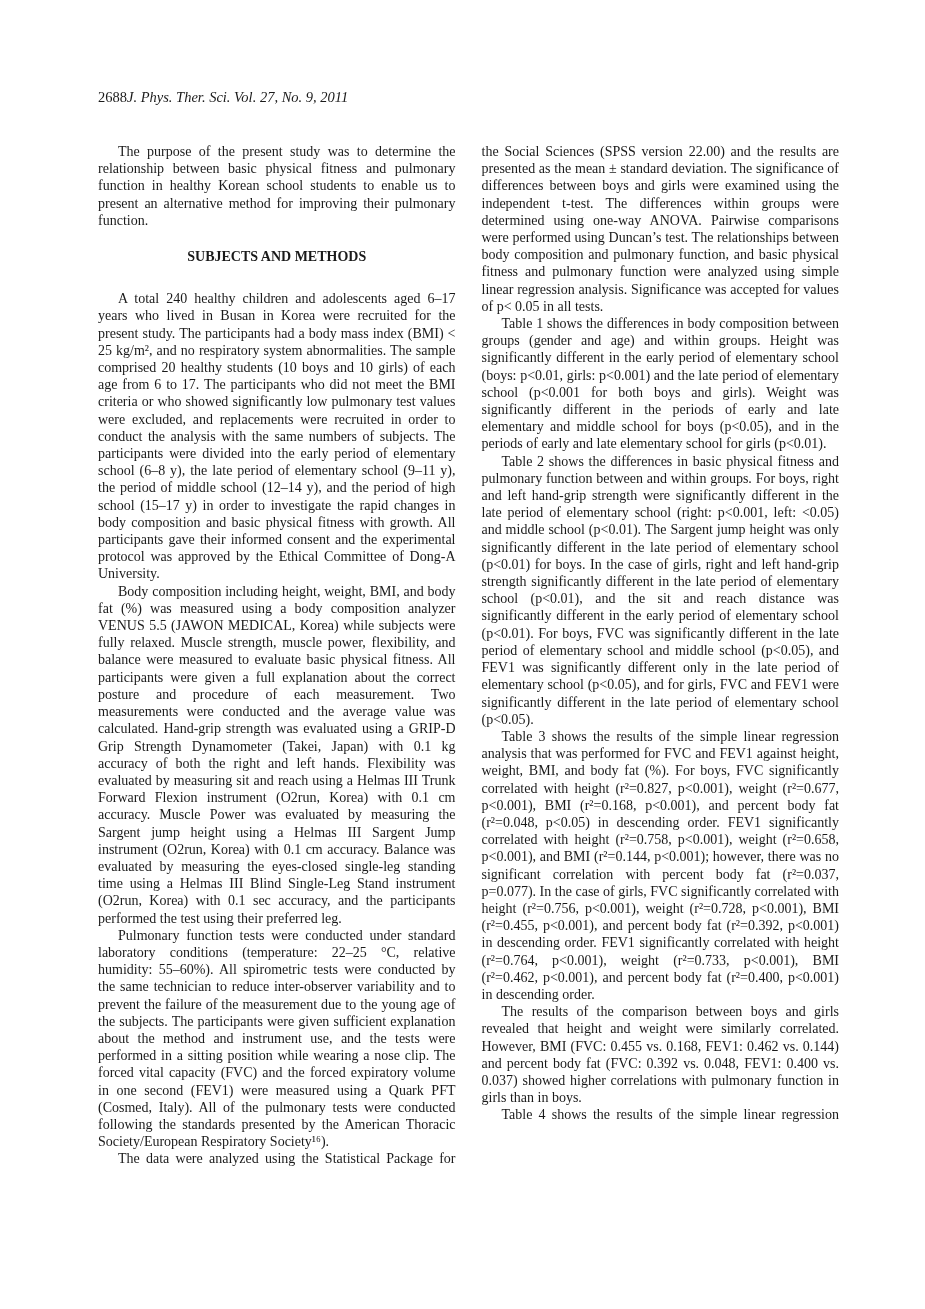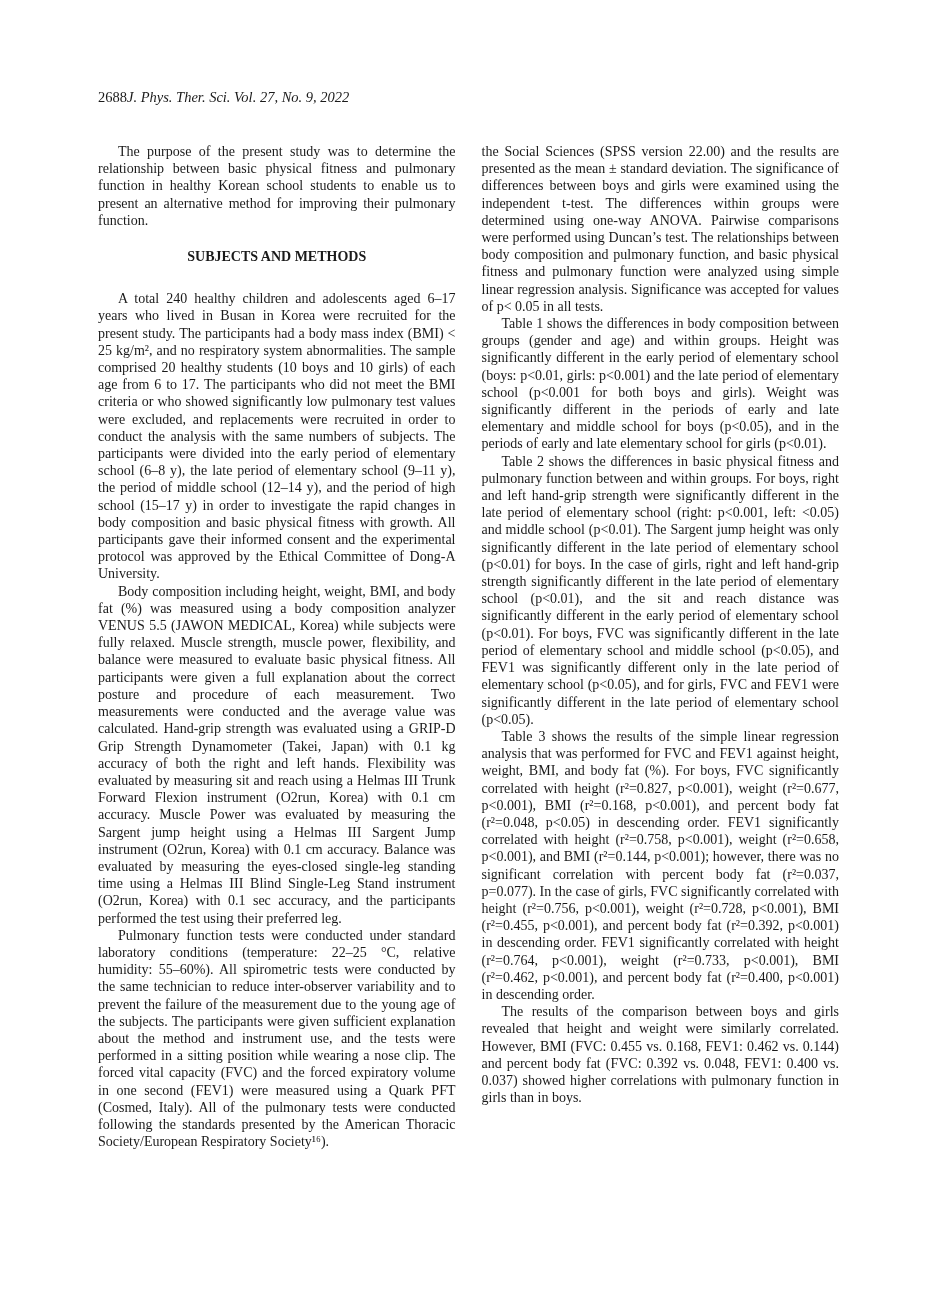--- a/index.html
+++ b/index.html
@@ -61,36 +61,38 @@
     text-align-last: center;
     margin: 19px 0 25px 0;
   }
 </style>
 </head>
 <body>
 
 <div class="page">
 
   <div class="running-header">
-    <span class="page-num">2688</span><span class="cite">J. Phys. Ther. Sci. Vol. 27, No. 9, 2022</span>
+    <span class="page-num">2688</span><span class="cite">J. Phys. Ther. Sci. Vol. 27, No. 9, 2011</span>
   </div>
 
   <div class="columns">
 
     <div class="col">
       <p class="indent">The purpose of the present study was to determine the relationship between basic physical fitness and pulmonary function in healthy Korean school students to enable us to present an alternative method for improving their pulmonary function.</p>
       <h2>SUBJECTS AND METHODS</h2>
       <p class="indent">A total 240 healthy children and adolescents aged 6–17 years who lived in Busan in Korea were recruited for the present study. The participants had a body mass index (BMI) &lt; 25 kg/m², and no respiratory system abnormalities. The sample comprised 20 healthy students (10 boys and 10 girls) of each age from 6 to 17. The participants who did not meet the BMI criteria or who showed significantly low pulmonary test values were excluded, and replacements were recruited in order to conduct the analysis with the same numbers of subjects. The participants were divided into the early period of elementary school (6–8 y), the late period of elementary school (9–11 y), the period of middle school (12–14 y), and the period of high school (15–17 y) in order to investigate the rapid changes in body composition and basic physical fitness with growth. All participants gave their informed consent and the experimental protocol was approved by the Ethical Committee of Dong-A University.</p>
       <p class="indent">Body composition including height, weight, BMI, and body fat (%) was measured using a body composition analyzer VENUS 5.5 (JAWON MEDICAL, Korea) while subjects were fully relaxed. Muscle strength, muscle power, flexibility, and balance were measured to evaluate basic physical fitness. All participants were given a full explanation about the correct posture and procedure of each measurement. Two measurements were conducted and the average value was calculated. Hand-grip strength was evaluated using a GRIP-D Grip Strength Dynamometer (Takei, Japan) with 0.1 kg accuracy of both the right and left hands. Flexibility was evaluated by measuring sit and reach using a Helmas III Trunk Forward Flexion instrument (O2run, Korea) with 0.1 cm accuracy. Muscle Power was evaluated by measuring the Sargent jump height using a Helmas III Sargent Jump instrument (O2run, Korea) with 0.1 cm accuracy. Balance was evaluated by measuring the eyes-closed single-leg standing time using a Helmas III Blind Single-Leg Stand instrument (O2run, Korea) with 0.1 sec accuracy, and the participants performed the test using their preferred leg.</p>
       <p class="indent">Pulmonary function tests were conducted under standard laboratory conditions (temperature: 22–25 °C, relative humidity: 55–60%). All spirometric tests were conducted by the same technician to reduce inter-observer variability and to prevent the failure of the measurement due to the young age of the subjects. The participants were given sufficient explanation about the method and instrument use, and the tests were performed in a sitting position while wearing a nose clip. The forced vital capacity (FVC) and the forced expiratory volume in one second (FEV1) were measured using a Quark PFT (Cosmed, Italy). All of the pulmonary tests were conducted following the standards presented by the American Thoracic Society/European Respiratory Society¹⁶).</p>
+      <p class="indent justify-last">The data were analyzed using the Statistical Package for</p>
     </div>
 
     <div class="col">
       <p>the Social Sciences (SPSS version 22.00) and the results are presented as the mean ± standard deviation. The significance of differences between boys and girls were examined using the independent t-test. The differences within groups were determined using one-way ANOVA. Pairwise comparisons were performed using Duncan’s test. The relationships between body composition and pulmonary function, and basic physical fitness and pulmonary function were analyzed using simple linear regression analysis. Significance was accepted for values of p&lt; 0.05 in all tests.</p>
       <p class="indent">Table 1 shows the differences in body composition between groups (gender and age) and within groups. Height was significantly different in the early period of elementary school (boys: p&lt;0.01, girls: p&lt;0.001) and the late period of elementary school (p&lt;0.001 for both boys and girls). Weight was significantly different in the periods of early and late elementary and middle school for boys (p&lt;0.05), and in the periods of early and late elementary school for girls (p&lt;0.01).</p>
       <p class="indent">Table 2 shows the differences in basic physical fitness and pulmonary function between and within groups. For boys, right and left hand-grip strength were significantly different in the late period of elementary school (right: p&lt;0.001, left: &lt;0.05) and middle school (p&lt;0.01). The Sargent jump height was only significantly different in the late period of elementary school (p&lt;0.01) for boys. In the case of girls, right and left hand-grip strength significantly different in the late period of elementary school (p&lt;0.01), and the sit and reach distance was significantly different in the early period of elementary school (p&lt;0.01). For boys, FVC was significantly different in the late period of elementary school and middle school (p&lt;0.05), and FEV1 was significantly different only in the late period of elementary school (p&lt;0.05), and for girls, FVC and FEV1 were significantly different in the late period of elementary school (p&lt;0.05).</p>
       <p class="indent">Table 3 shows the results of the simple linear regression analysis that was performed for FVC and FEV1 against height, weight, BMI, and body fat (%). For boys, FVC significantly correlated with height (r²=0.827, p&lt;0.001), weight (r²=0.677, p&lt;0.001), BMI (r²=0.168, p&lt;0.001), and percent body fat (r²=0.048, p&lt;0.05) in descending order. FEV1 significantly correlated with height (r²=0.758, p&lt;0.001), weight (r²=0.658, p&lt;0.001), and BMI (r²=0.144, p&lt;0.001); however, there was no significant correlation with percent body fat (r²=0.037, p=0.077). In the case of girls, FVC significantly correlated with height (r²=0.756, p&lt;0.001), weight (r²=0.728, p&lt;0.001), BMI (r²=0.455, p&lt;0.001), and percent body fat (r²=0.392, p&lt;0.001) in descending order. FEV1 significantly correlated with height (r²=0.764, p&lt;0.001), weight (r²=0.733, p&lt;0.001), BMI (r²=0.462, p&lt;0.001), and percent body fat (r²=0.400, p&lt;0.001) in descending order.</p>
       <p class="indent">The results of the comparison between boys and girls revealed that height and weight were similarly correlated. However, BMI (FVC: 0.455 vs. 0.168, FEV1: 0.462 vs. 0.144) and percent body fat (FVC: 0.392 vs. 0.048, FEV1: 0.400 vs. 0.037) showed higher correlations with pulmonary function in girls than in boys.</p>
+      <p class="indent justify-last">Table 4 shows the results of the simple linear regression</p>
     </div>
 
   </div>
 
 </div>
 
 </body></html>

